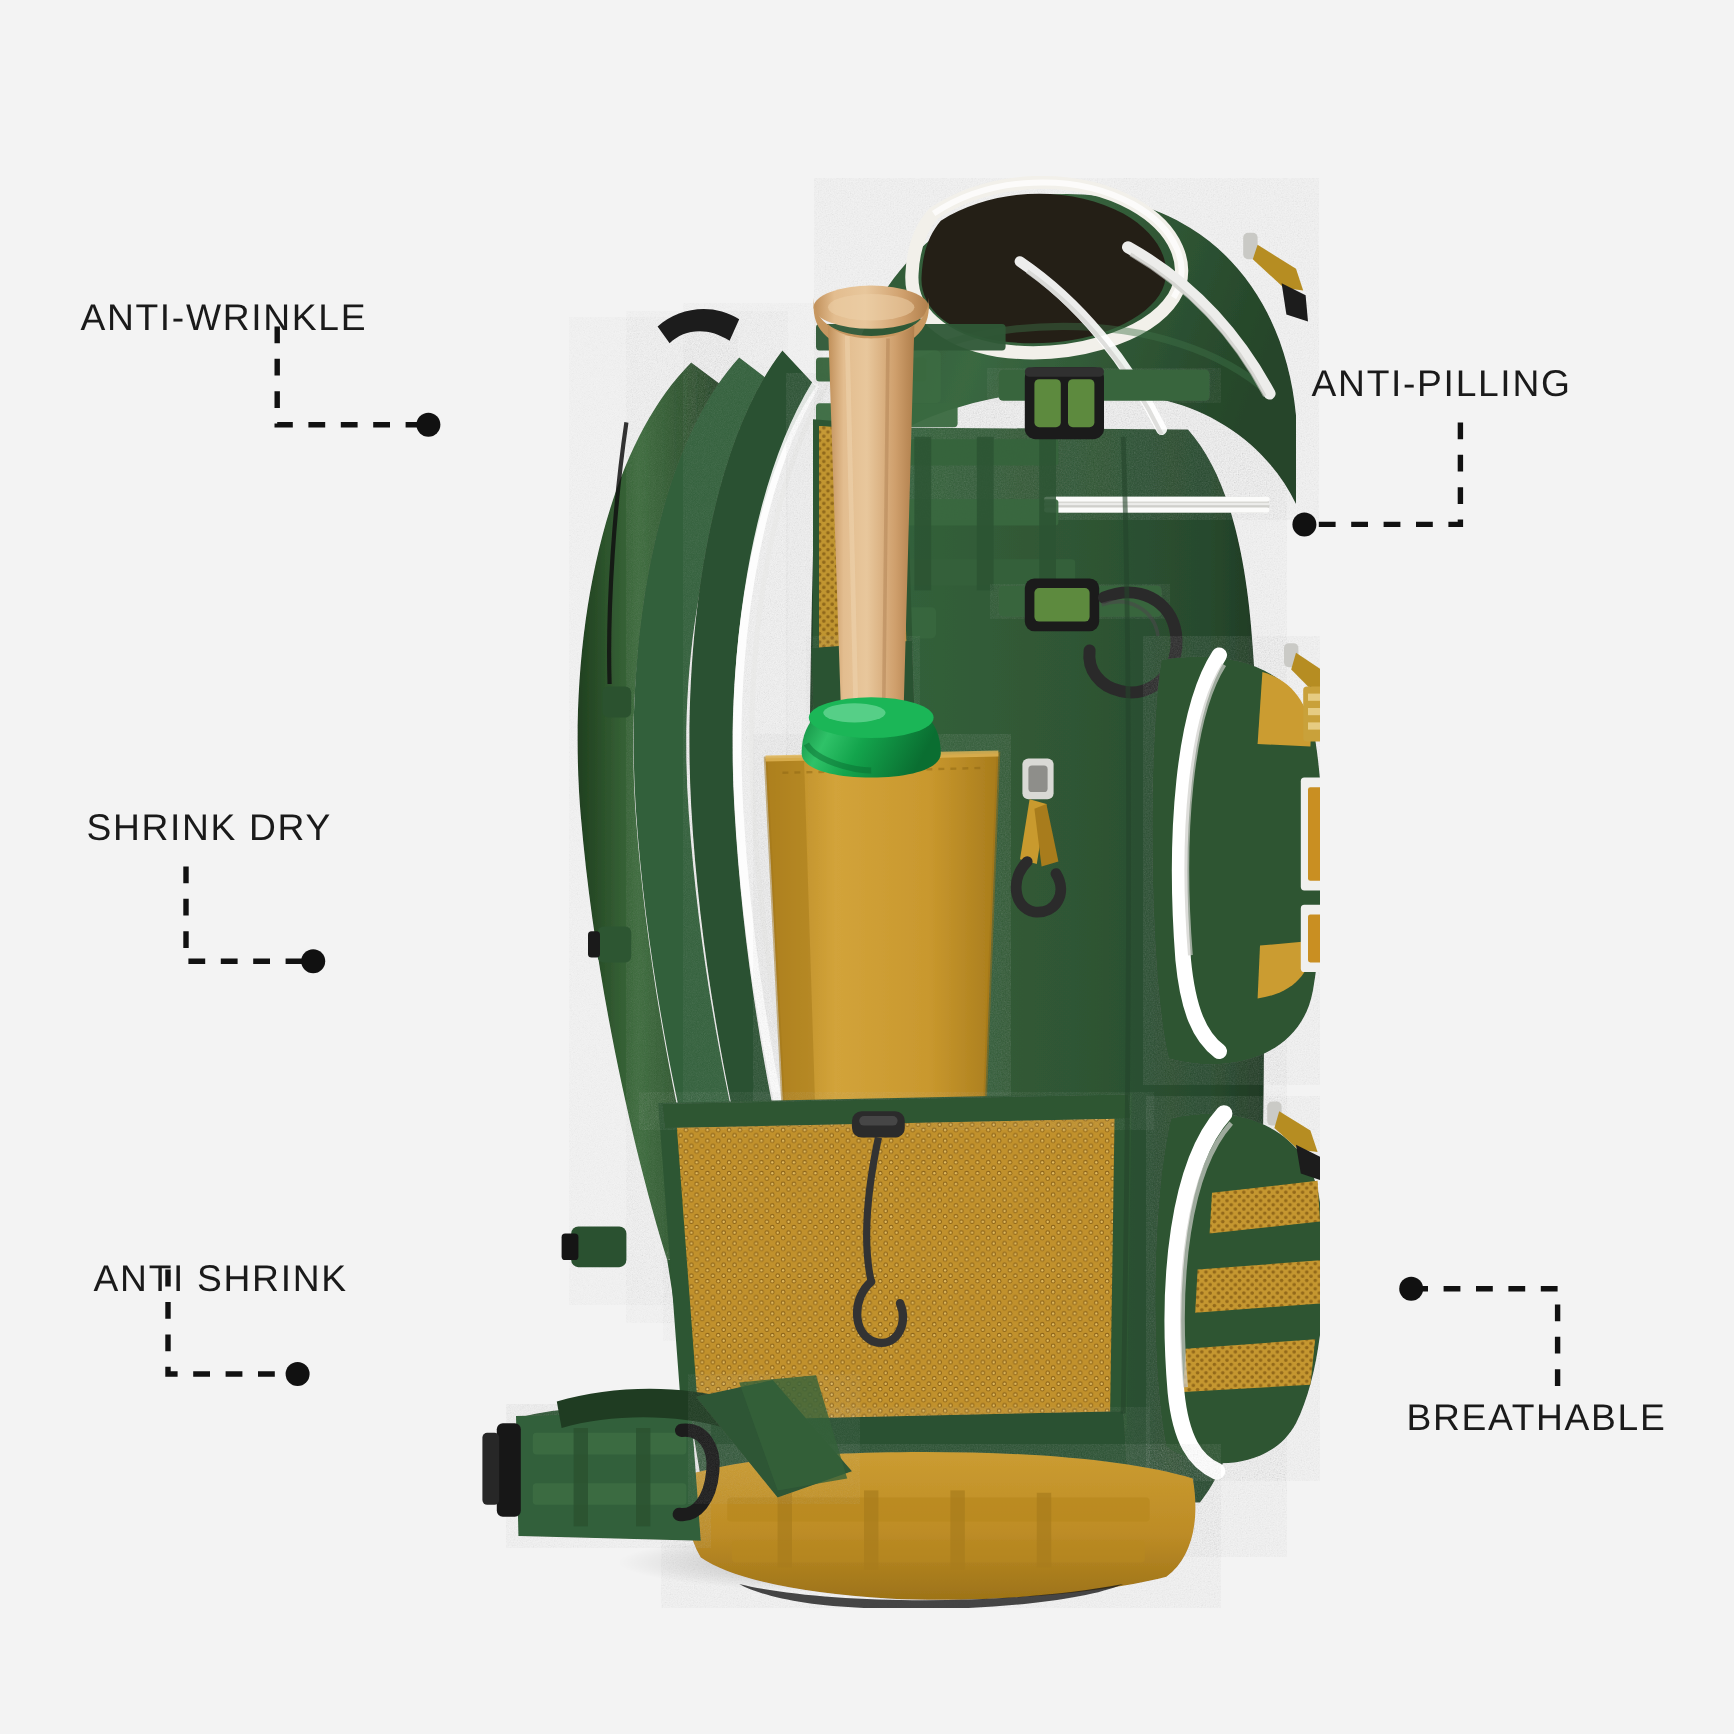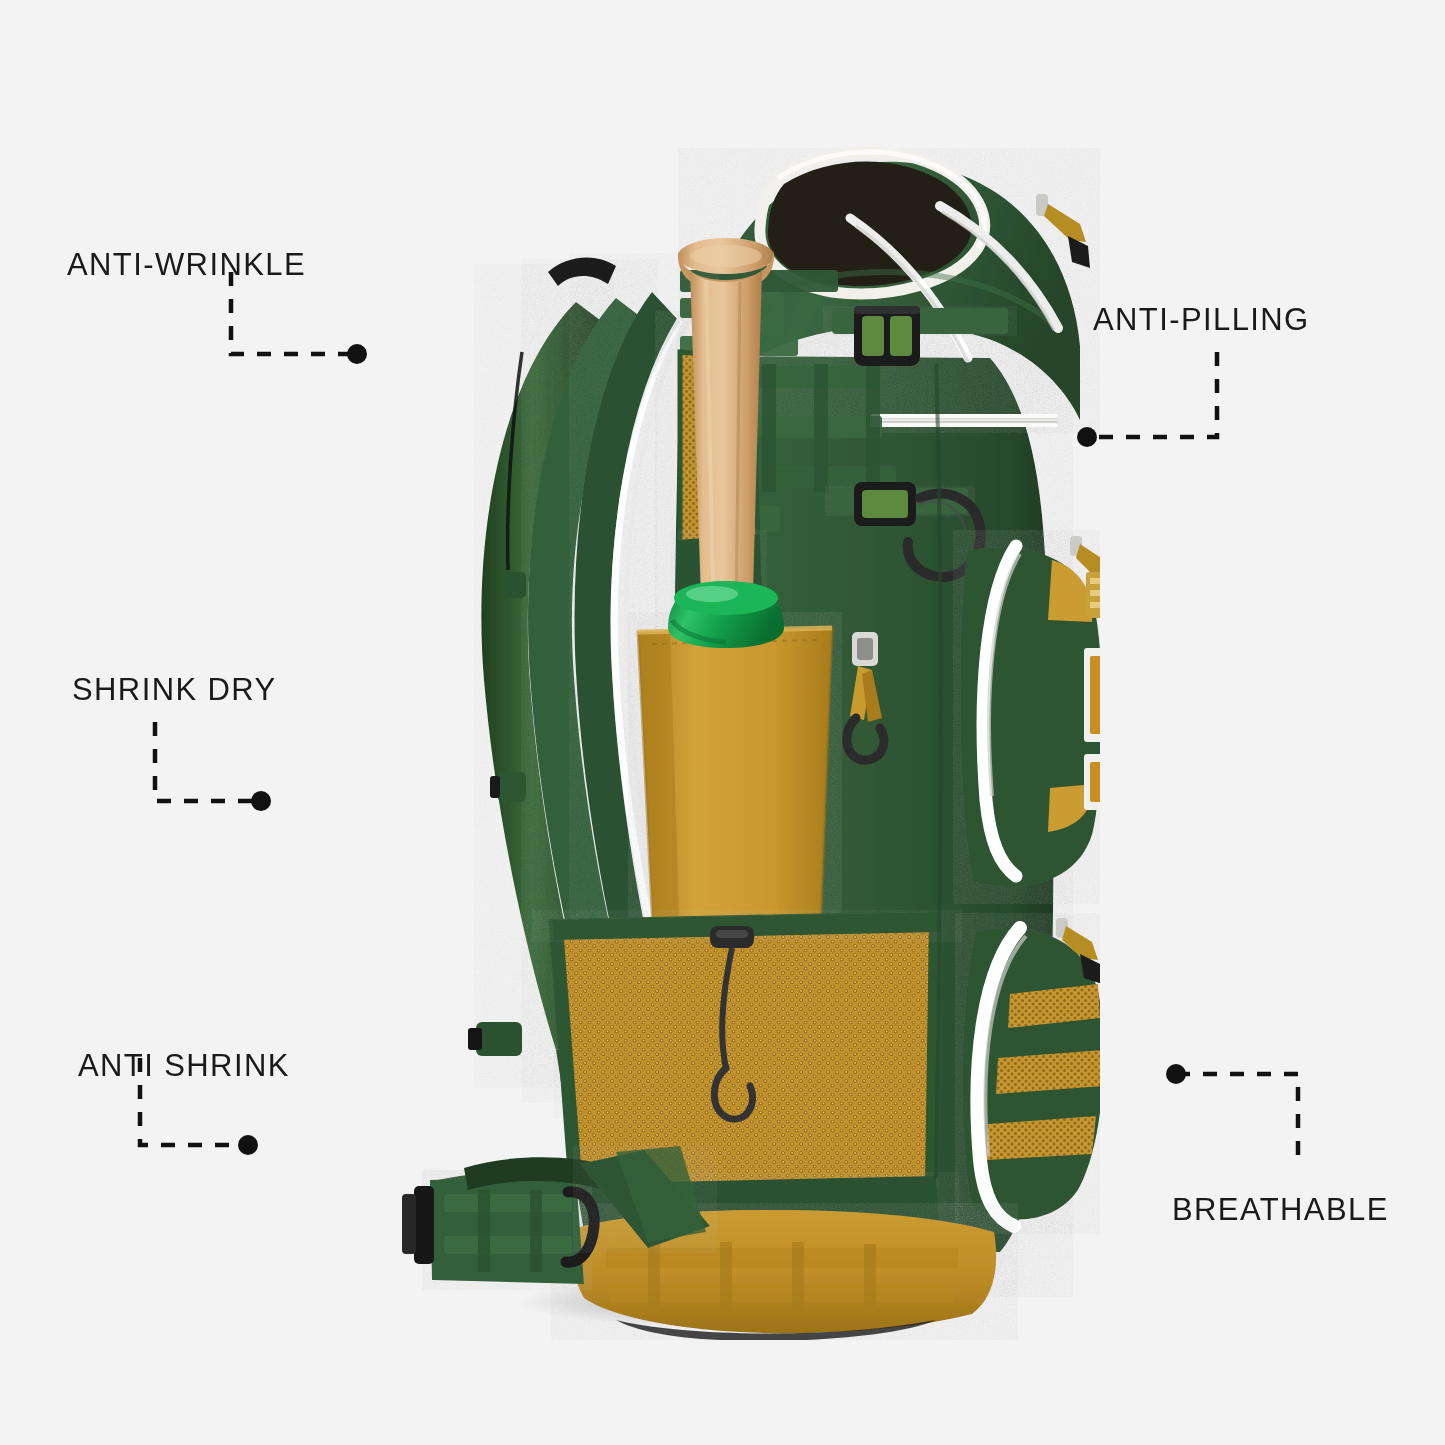--- a/index.html
+++ b/index.html
@@ -421,15 +421,15 @@
   </div>
 
   <div class="callout-label" style="left:67px; top:222px;margin-top:25px;">ANTI-WRINKLE</div>
 
   <div class="callout-label" style="left:72px; top:672px;">SHRINK DRY</div>
 
   <div class="callout-label" style="left:78px; top:1048px;">ANTI SHRINK</div>
 
   <div class="callout-label" style="left:1093px; top:302px;">ANTI-PILLING</div>
 
-  <div class="callout-label" style="left:1172px; top:1192px;">BREATHABLE</div>
+  <div class="callout-label" style="left:1172px; top:1164px;">BREATHABLE</div>
 
 </div>
 
 </body></html>

